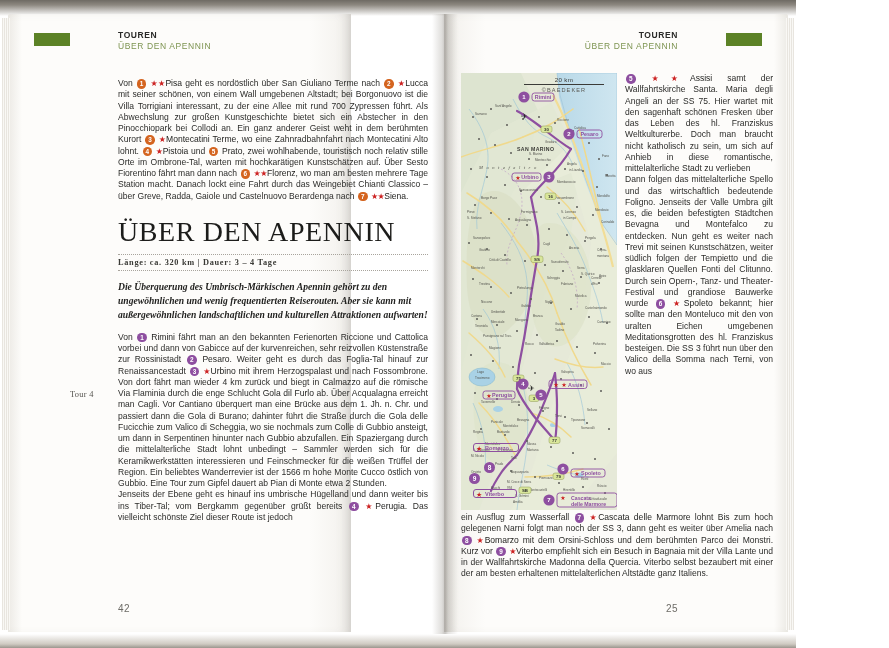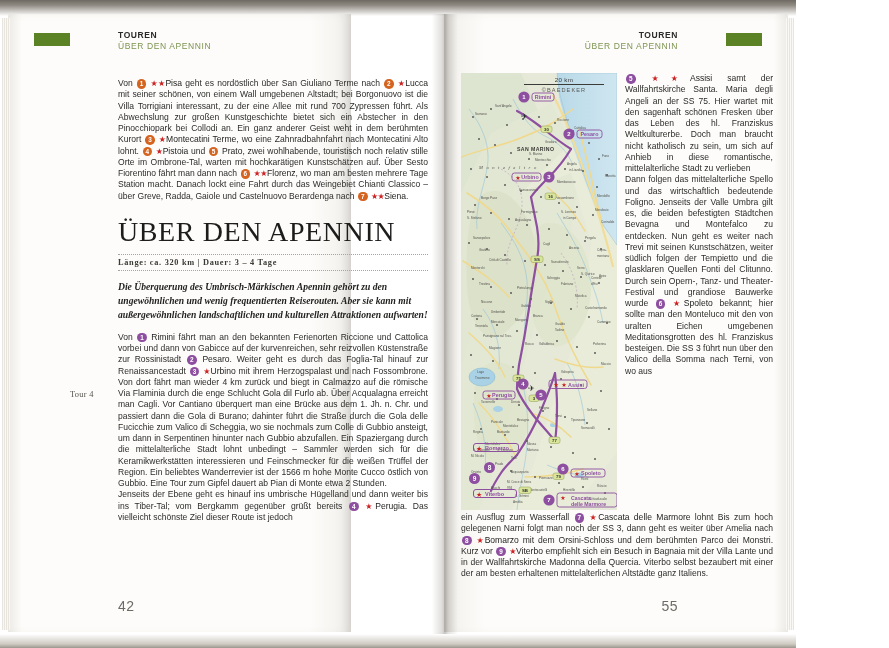--- a/index.html
+++ b/index.html
@@ -145,21 +145,21 @@
     left: -48px; top: 312px;
     font-family: "Liberation Serif", serif;
     font-size: 8.4px;
     color: #55534e;
     letter-spacing: .3px;
   }
   p.afterintro { margin-top: 10px; }
 
   .folio {
     position: absolute; bottom: 34px;
-    font-size: 14px; color: #6d6b66; letter-spacing: .5px;
+    font-size: 10px; color: #6d6b66; letter-spacing: .5px;
   }
   .folio-l { left: 118px; }
   .folio-r { right: 118px; }
 
   
   .map-wrap {
     position: absolute;
     left: 461px; top: 73px;
     width: 156px; height: 437px;
     overflow: hidden;
@@ -222,21 +222,21 @@
     <div class="meta-line">Länge: ca. 320 km | Dauer: 3 – 4 Tage</div>
     <p class="intro">Die Überquerung des Umbrisch-Märkischen Apennin gehört zu den ungewöhnlichen und wenig frequentierten Reiserouten. Aber sie kann mit außergewöhnlichen landschaftlichen und kulturellen Attraktionen aufwarten!</p>
 
     <p class="body afterintro">Von <span class="num p">1</span> <b>Rimini</b> fährt man an den bekannten Ferienorten Riccione und Cattolica vorbei und dann von Gabicce auf der kurvenreichen, sehr reizvollen Küstenstraße zur Rossinistadt <span class="num p">2</span> <b>Pesaro</b>. Weiter geht es durch das Foglia-Tal hinauf zur Renaissancestadt <span class="num p">3</span> <span class="star">★</span><b>Urbino</b> mit ihrem Herzogspalast und nach Fossombrone. Von dort fährt man wieder 4 km zurück und biegt in Calmazzo auf die römische Via Flaminia durch die enge Schlucht <b>Gola dil Furlo</b> ab. Über Acqualagna erreicht man Cagli. Vor Cantiano überquert man eine Brücke aus dem 1. Jh. n. Chr. und passiert dann die Gola di Burano; dahinter führt die Straße durch die Gola delle Fucicchie zum Valico di Scheggia, wo sie nochmals zum Colle di Gubbio ansteigt, um dann in Serpentinen hinunter nach <b>Gubbio</b> abzufallen. Ein Spaziergang durch die mittelalterliche Stadt lohnt unbedingt – Sammler werden sich für die Keramikwerkstätten interessieren und Feinschmecker für die weißen Trüffel der Region. Ein beliebtes Wanderrevier ist der 1566 m hohe Monte Cucco östlich von Gubbio. Eine Tour zum Gipfel dauert ab Pian di Monte etwa 2 Stunden.</p>
     <p class="body">Jenseits der Ebene geht es hinauf ins umbrische Hügelland und dann weiter bis ins Tiber-Tal; vom Bergkamm gegenüber grüßt bereits <span class="num p">4</span> <span class="star">★</span><b>Perugia</b>. Das vielleicht schönste Ziel dieser Route ist jedoch</p>
 
     <div class="tour-tab">Tour 4</div>
   </div>
 
   <div class="folio folio-l">42</div>
-  <div class="folio folio-r">55</div>
+  <div class="folio folio-r">25</div>
 
   <div class="map-wrap">
     <svg width="156" height="437" viewBox="0 0 156 437" xmlns="http://www.w3.org/2000/svg">
       <defs>
         <linearGradient id="seaG" x1="0" y1="0" x2="1" y2="0">
           <stop offset="0" stop-color="#b9d9e8"></stop>
             <stop offset="1" stop-color="#cfe6f0"></stop>
         </linearGradient>
       </defs>
 

